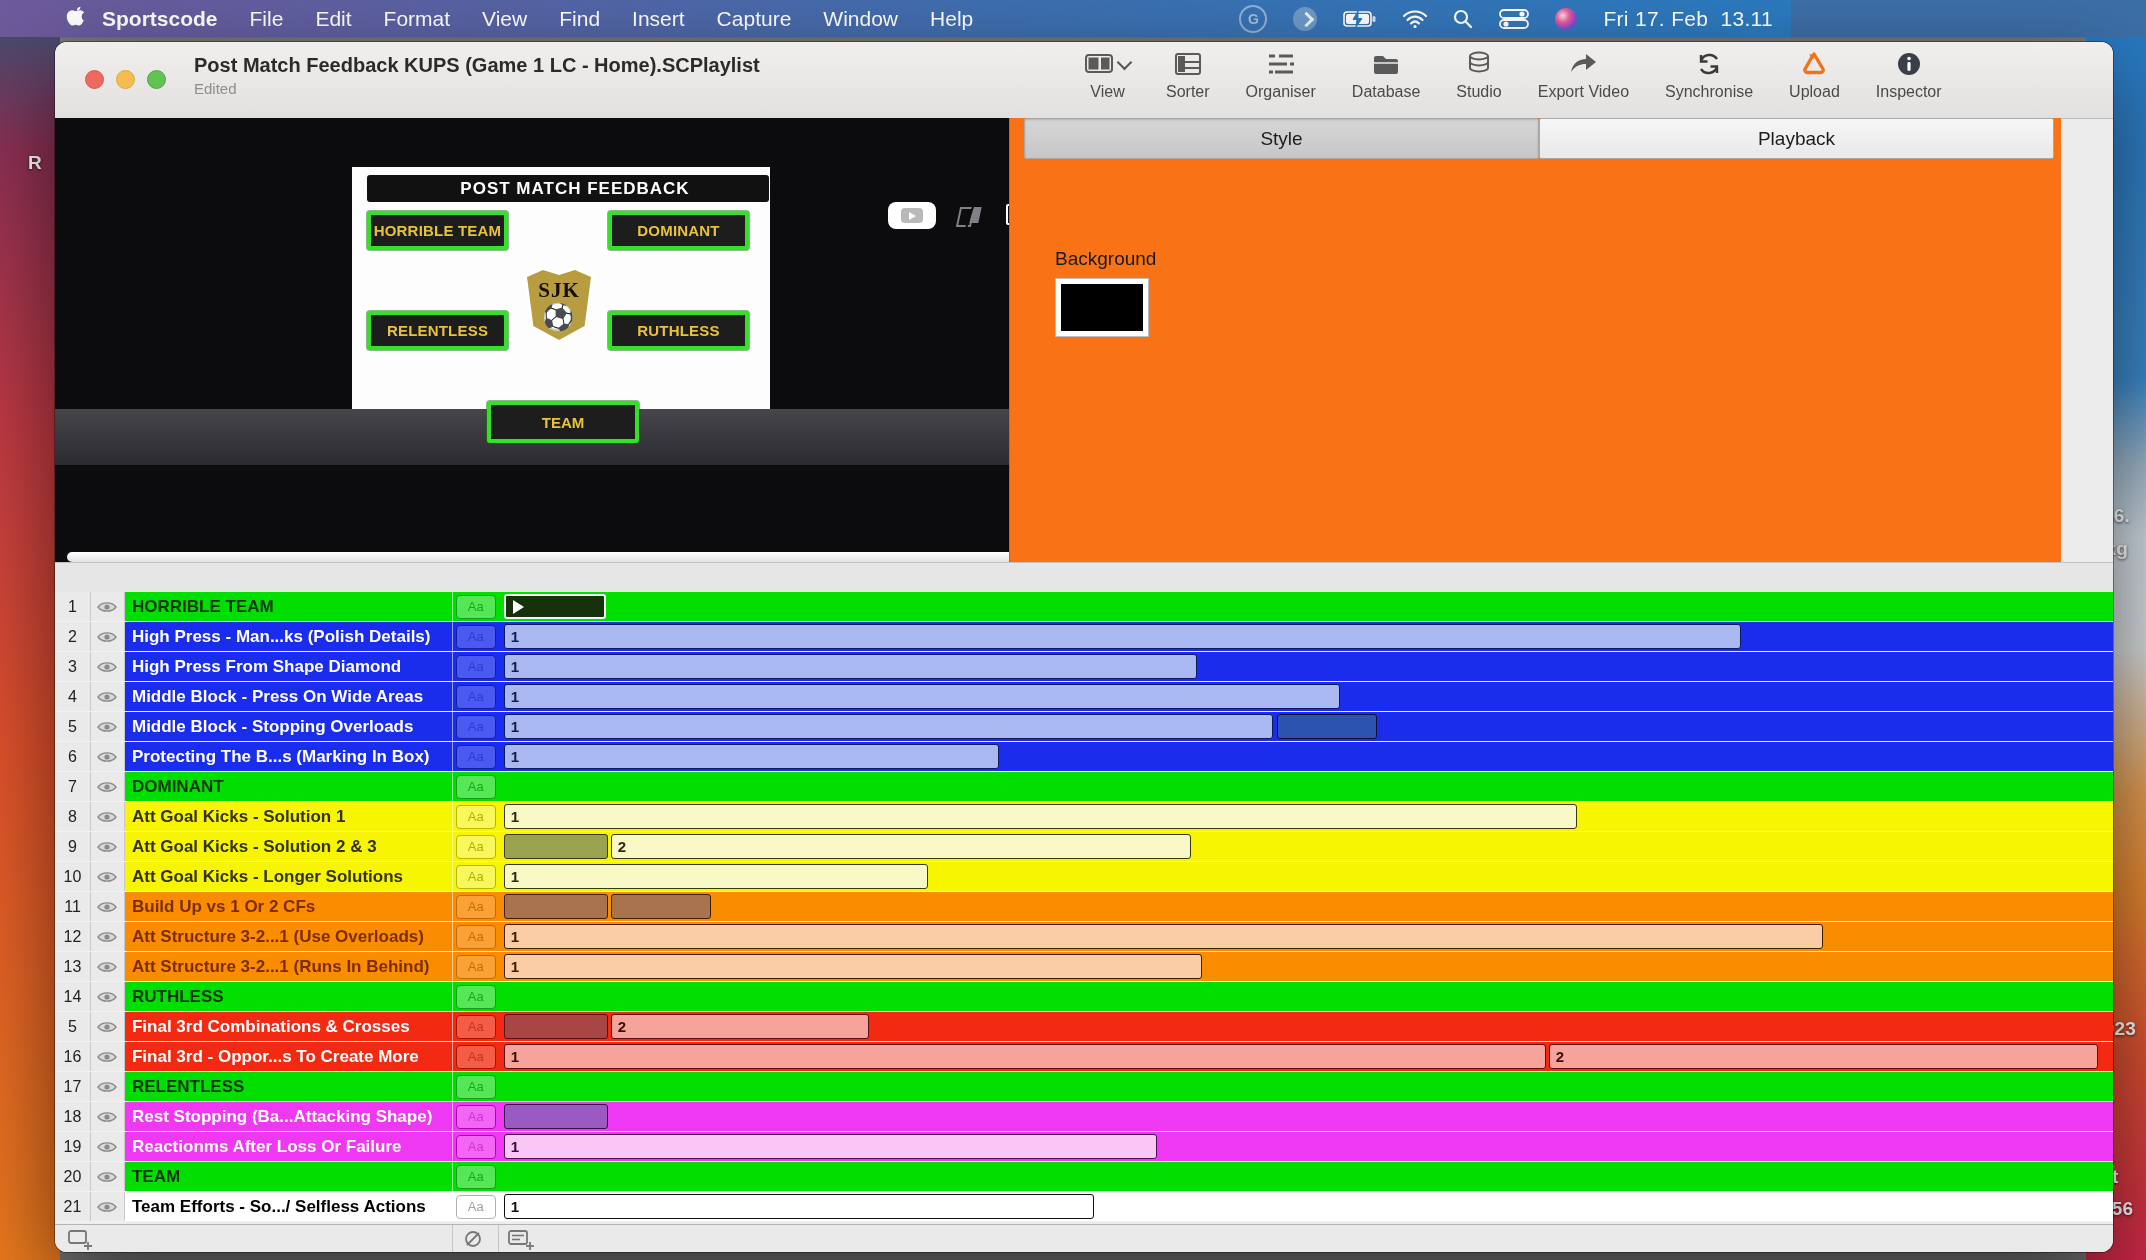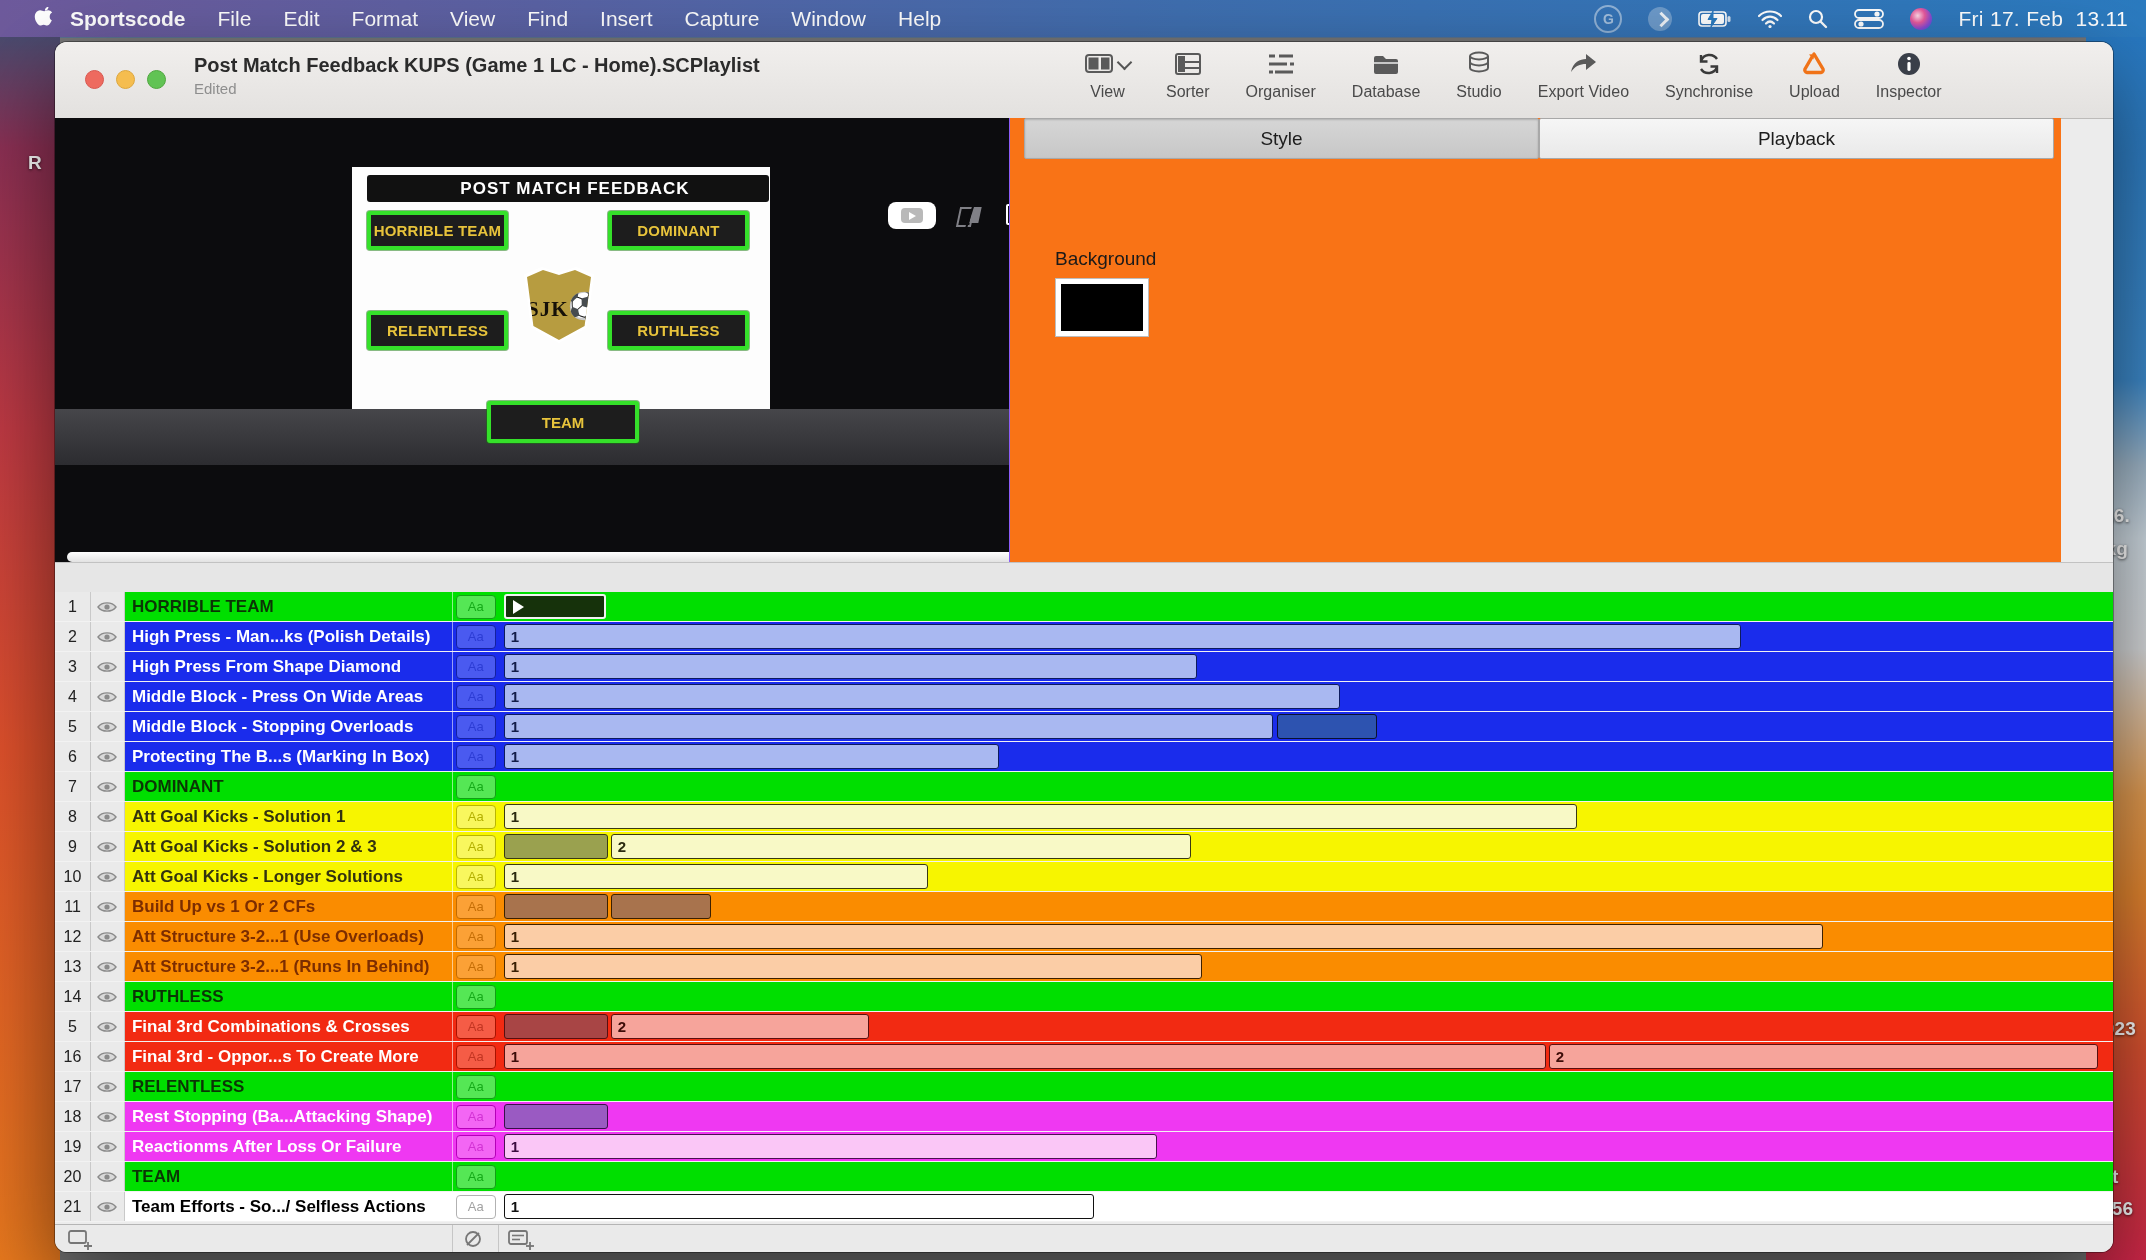--- a/index.html
+++ b/index.html
@@ -9,23 +9,23 @@
   #stage{position:absolute;left:0;top:0;width:2146px;height:1260px;}
 
   
   #desk-left{left:0;top:37px;width:60px;height:1223px;
     background:linear-gradient(180deg,#4a4a6e 0,#8c3054 9%,#c03a44 32%,#e0512c 58%,#ea7a1e 100%);}
   #desk-right{right:0;top:37px;width:60px;height:1223px;
     background:linear-gradient(180deg,#2878c0 0,#3c88c8 28%,#9fb6c8 35%,#cdd8e0 41%,#d5d7d9 50%,#e09a50 62%,#e2852f 70%,#d85030 83%,#cf2749 100%);}
   .frag{position:absolute;color:#fff;font-weight:bold;font-size:19px;text-shadow:0 1px 3px rgba(0,0,0,.65);white-space:nowrap;}
 
   
-  #menubar{left:0;top:0;width:2146px;height:37px;color:#fff;
+  #menubar{left:0;top:0;width:1759px;height:37px;color:#fff;
     background:linear-gradient(90deg,#6e5a9c 0,#5a62a4 25%,#3f6fb0 55%,#2b7bc0 100%);
-    display:flex;align-items:center;font-size:21px;}
+    display:flex;align-items:center;font-size:21px;padding-left:32px;}
   #menubar .mitem{margin:0 16px;white-space:nowrap;}
   #menubar .mitem.app{font-weight:bold;}
   #apple-logo{width:20px;height:24px;margin-left:34px;}
   #menu-right{position:absolute;right:0;top:0;height:37px;display:flex;align-items:center;gap:26px;padding-right:18px;}
   #clock{font-size:21px;letter-spacing:.3px;white-space:pre;}
   .micon{display:flex;align-items:center;justify-content:center;}
   #siri-icon{width:22px;height:22px;border-radius:50%;
     background:radial-gradient(circle at 35% 35%,#ffd9e8 0,#e85a9c 35%,#8a4ad0 65%,#2a5ae0 100%);}
   #g-icon{width:24px;height:24px;border-radius:50%;border:2px solid rgba(255,255,255,.45);
     color:rgba(255,255,255,.55);font-size:14px;font-weight:bold;display:flex;align-items:center;justify-content:center;}
@@ -77,21 +77,21 @@
   #btn-relentless{left:15px;top:144px;width:133px;height:31px;}
   #btn-ruthless{left:256px;top:144px;width:133px;height:31px;}
   #btn-team{position:absolute;left:432px;top:283px;width:144px;height:34px;background:#1d1d1d;border:4px solid #35e02a;border-radius:3px;
      color:#e7c33b;font-weight:bold;font-size:15px;display:flex;align-items:center;justify-content:center;z-index:5;
      box-shadow:0 0 0 1px rgba(20,120,10,.5);}
   #darkband{position:absolute;left:0;top:291px;width:1007px;height:56px;background:linear-gradient(#46464a,#2c2c30);}
   #shield{position:absolute;left:172px;top:100px;width:70px;height:76px;
      clip-path:polygon(50% 100%,90% 80%,100% 10%,75% 0,50% 7%,25% 0,0 10%,10% 80%);background:#fff;}
   #shield .gold{position:absolute;left:3px;top:3px;width:64px;height:70px;
      clip-path:polygon(50% 100%,90% 80%,100% 10%,75% 0,50% 7%,25% 0,0 10%,10% 80%);background:#b79c40;
-     display:flex;flex-direction:row;align-items:center;}
+     display:flex;flex-direction:column;align-items:center;}
   #shield .sjk{font-family:"Liberation Serif",serif;font-weight:bold;font-size:21px;color:#151008;margin-top:8px;letter-spacing:1px;}
   #shield .ball{font-size:26px;line-height:26px;margin-top:1px;}
   #vicons{position:absolute;left:833px;top:84px;display:flex;gap:22px;align-items:center;}
   #yt-pill{width:48px;height:27px;background:#fff;border-radius:8px;display:flex;align-items:center;justify-content:center;}
   #yt-pill .rr{width:22px;height:15px;background:#b9b9b9;border-radius:4px;position:relative;}
   #yt-pill .rr:after{content:"";position:absolute;left:8px;top:3.5px;border-left:7px solid #fff;border-top:4px solid transparent;border-bottom:4px solid transparent;}
   #cmp-icon{width:26px;height:22px;position:relative;}
   #cmp-icon .p1{position:absolute;left:0;top:2px;width:11px;height:16px;border:2px solid #808086;transform:skewX(-12deg);}
   #cmp-icon .p2{position:absolute;left:13px;top:2px;width:9px;height:16px;background:#808086;transform:skewX(-12deg);}
   #cmp-icon .sl{position:absolute;left:11px;top:-2px;width:2px;height:26px;background:#0c0c0e;transform:rotate(18deg);}

